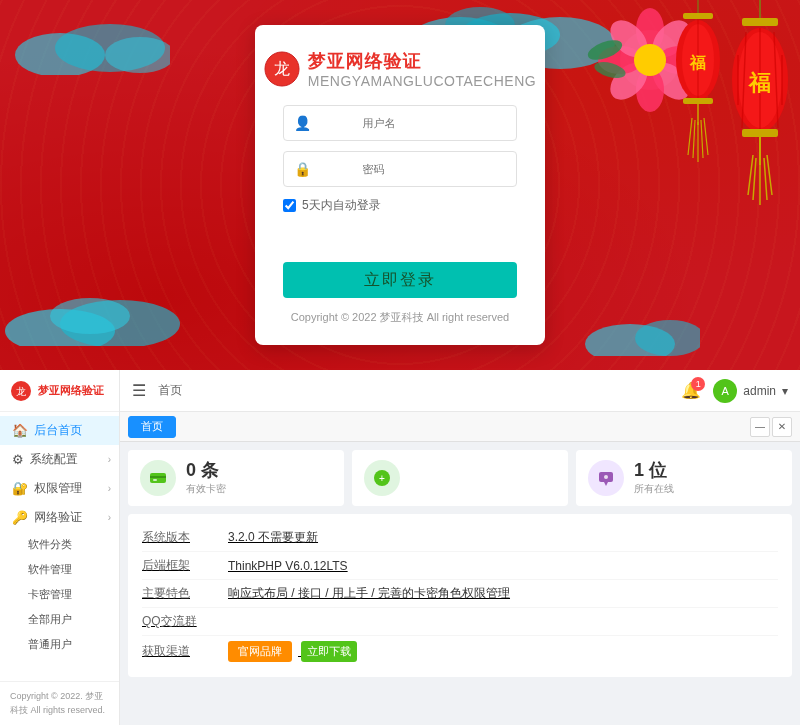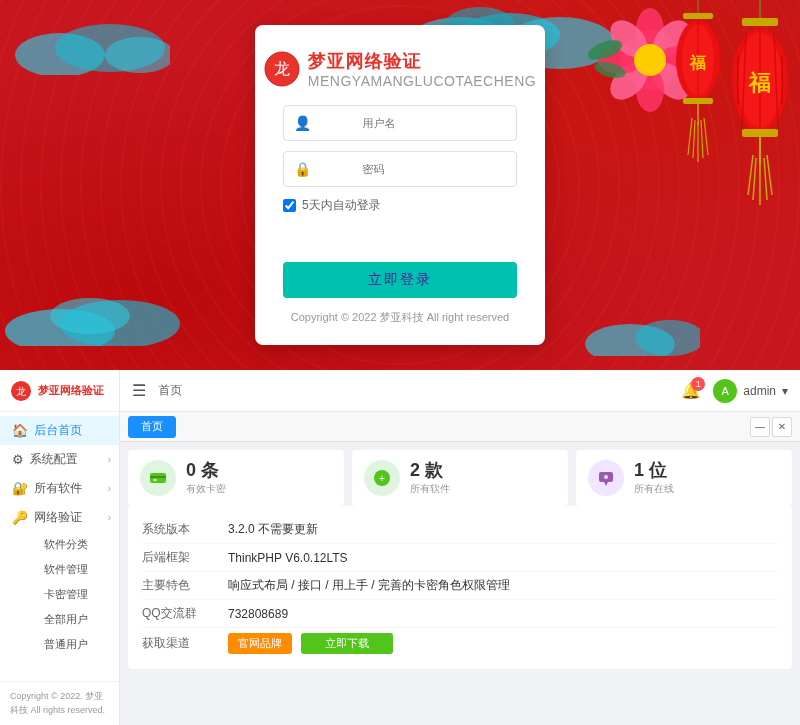--- a/index.html
+++ b/index.html
@@ -125,24 +125,24 @@
     }
     .login-remember input[type="checkbox"] {
       width: 13px;
       height: 13px;
     }
 
     .login-btn {
       width: 100%;
       height: 36px;
       background: #00c0b0;
-      color: #4c1d95;
+      color: #14532d;
       border: none;
       border-radius: 4px;
-      font-size: 14px;
+      font-size: 16px;
       cursor: pointer;
       letter-spacing: 2px;
       margin-top: 36px;
     }
 
     .login-copyright {
       text-align: center;
       font-size: 11px;
       color: #999;
       margin-top: 12px;
@@ -204,21 +204,21 @@
     .sidebar-item.active { color: #1890ff; background: #e6f7ff; }
     .sidebar-item .icon { font-size: 13px; }
     .sidebar-item .arrow {
       position: absolute;
       right: 8px;
       font-size: 10px;
       color: #aaa;
     }
 
     .sidebar-sub {
-      padding-left: 16px;
+      padding-left: 0;
     }
     .sidebar-sub-item {
       display: flex;
       align-items: center;
       padding: 5px 12px 5px 28px;
       cursor: pointer;
       font-size: 11px;
       color: #555;
     }
 
@@ -359,20 +359,21 @@
       flex: 1;
       padding: 8px;
       overflow-y: auto;
       background: #f0f2f5;
     }
 
     
     .stats-row {
       display: flex;
       gap: 8px;
+      margin-bottom: 8px;
     }
     .stat-card {
       flex: 1;
       background: white;
       border-radius: 4px;
       padding: 10px 12px;
       display: flex;
       align-items: center;
       gap: 10px;
       min-width: 0;
@@ -409,20 +410,21 @@
       border-radius: 4px;
       padding: 10px 14px;
     }
     .info-row {
       display: flex;
       align-items: center;
       padding: 5px 0;
       border-bottom: 1px solid #f5f5f5;
       font-size: 12px;
       gap: 16px;
+      text-decoration: underline;
     }
     .info-row:last-child { border-bottom: none; }
     .info-label {
       color: #666;
       width: 70px;
       flex-shrink: 0;
     }
     .info-value {
       color: #333;
       flex: 1;
@@ -436,21 +438,21 @@
       color: white;
       border: none;
       border-radius: 3px;
       font-size: 11px;
       cursor: pointer;
       margin-right: 6px;
     }
     .btn-green {
       display: inline-flex;
       align-items: center;
-      padding: 3px 24px;
+      padding: 3px 6px;
       background: #52c41a;
       color: white;
       border: none;
       border-radius: 3px;
       font-size: 11px;
       cursor: pointer;
     }
   </style>
 </head>
 <body>
@@ -613,21 +615,21 @@
         <span class="icon">🏠</span>
         <span>后台首页</span>
       </div>
       <div class="sidebar-item">
         <span class="icon">⚙</span>
         <span>系统配置</span>
         <span class="arrow">›</span>
       </div>
       <div class="sidebar-item">
         <span class="icon">🔐</span>
-        <span>所有软件</span>
+        <span>权限管理</span>
         <span class="arrow">›</span>
       </div>
       <div class="sidebar-item">
         <span class="icon">🔑</span>
         <span>网络验证</span>
         <span class="arrow">›</span>
       </div>
 
       <div class="sidebar-sub">
         <div class="sidebar-sub-item">
@@ -700,24 +702,20 @@
           </div>
         </div>
 
         <div class="stat-card">
           <div class="stat-icon" style="background:#e0f5e0;">
             <svg width="20" height="20" viewBox="0 0 20 20">
               <circle cx="10" cy="10" r="8" fill="#52c41a"></circle>
               <text x="10" y="14" text-anchor="middle" font-size="10" fill="white">+</text>
             </svg>
           </div>
-          <div class="stat-info">
-            <div class="stat-num">2 款</div>
-            <div class="stat-label">所有软件</div>
-          </div>
         </div>
 
 
         <div class="stat-card">
           <div class="stat-icon" style="background:#f0e6ff;">
             <svg width="20" height="20" viewBox="0 0 20 20">
               <rect x="3" y="4" width="14" height="10" rx="2" fill="#9b59b6"></rect>
               <polygon points="8,14 12,14 10,18" fill="#9b59b6"></polygon>
               <circle cx="10" cy="9" r="2" fill="white" opacity="0.8"></circle>
             </svg>
@@ -737,21 +735,20 @@
         <div class="info-row">
           <span class="info-label">后端框架</span>
           <span class="info-value">ThinkPHP V6.0.12LTS</span>
         </div>
         <div class="info-row">
           <span class="info-label">主要特色</span>
           <span class="info-value">响应式布局 / 接口 / 用上手 / 完善的卡密角色权限管理</span>
         </div>
         <div class="info-row">
           <span class="info-label">QQ交流群</span>
-          <span class="info-value">732808689</span>
         </div>
         <div class="info-row">
           <span class="info-label">获取渠道</span>
           <span class="info-value">
             <button class="btn-orange">官网品牌</button>
             <button class="btn-green">立即下载</button>
           </span>
         </div>
       </div>
 

